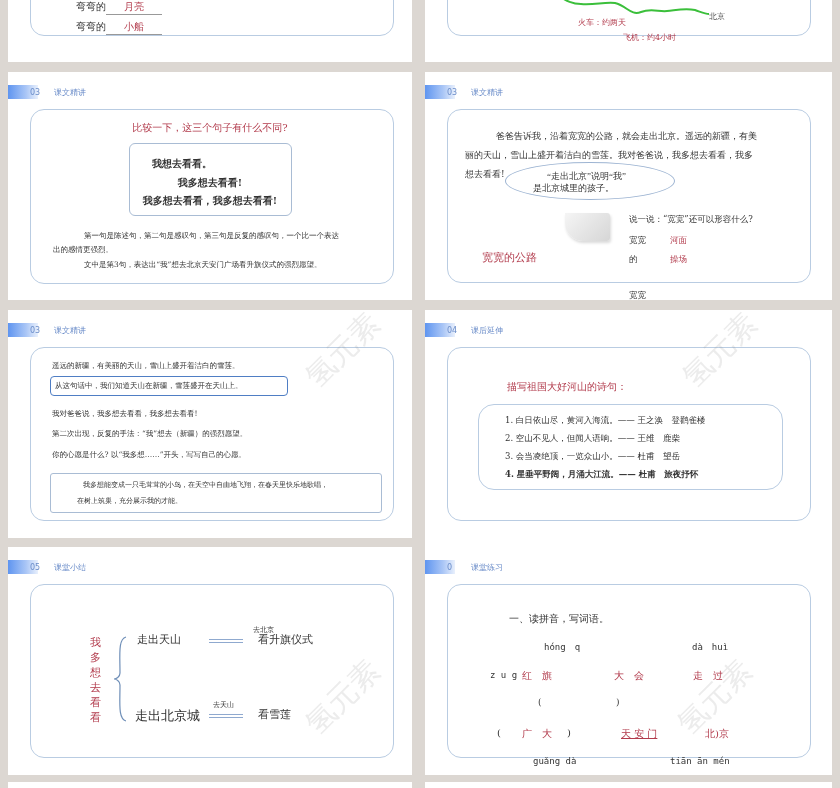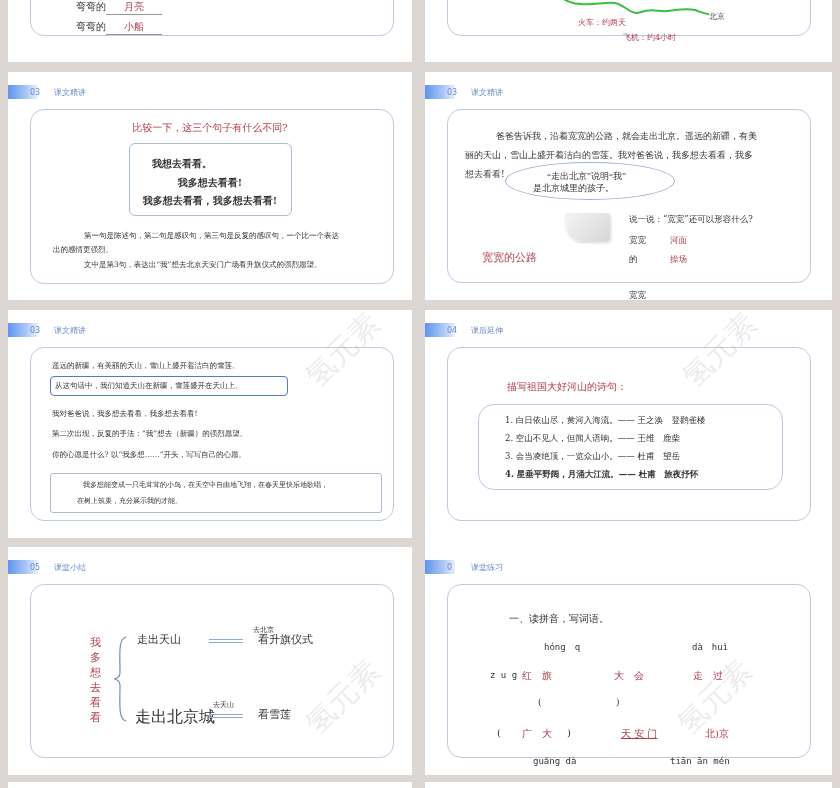--- a/index.html
+++ b/index.html
@@ -129,21 +129,21 @@
     <div>看</div>
     <div>看</div>
   </div>
   <svg style="position:absolute; left:104px; top:88px; width:18px; height:88px;" viewBox="0 0 18 88">
     <path d="M14 2 C6 4 8 20 8 38 C8 42 4 44 2 44 C4 44 8 46 8 50 C8 68 6 84 14 86" stroke="#6f8fb8" stroke-width="1.2" fill="none"></path>
   </svg>
   <div class="txt" style="left:129px; top:85px; font-size:11px;">走出天山</div>
   <div class="txt" style="left:205px; top:78px; font-size:7px;margin-left:40px;">去北京</div>
   <div style="position:absolute; left:201px; top:92px; width:34px; height:4px; border-top:1px solid #8fa9cf; border-bottom:1px solid #8fa9cf;"></div>
   <div class="txt" style="left:250px; top:85px; font-size:11px;">看升旗仪式</div>
-  <div class="txt" style="left:127px; top:160px; font-size:16px;">走出北京城</div>
+  <div class="txt" style="left:127px; top:160px; font-size:13px;">走出北京城</div>
   <div class="txt" style="left:205px; top:153px; font-size:7px;">去天山</div>
   <div style="position:absolute; left:201px; top:167px; width:34px; height:4px; border-top:1px solid #8fa9cf; border-bottom:1px solid #8fa9cf;"></div>
   <div class="txt" style="left:250px; top:160px; font-size:11px;">看雪莲</div>
 </div>
 
 <div class="slide" style="left:425px; top:547px; width:407px; height:228px;">
   <div class="hdr">
     <div class="bar"></div>
     <span class="num">0</span>
     <span class="title">课堂练习</span>

